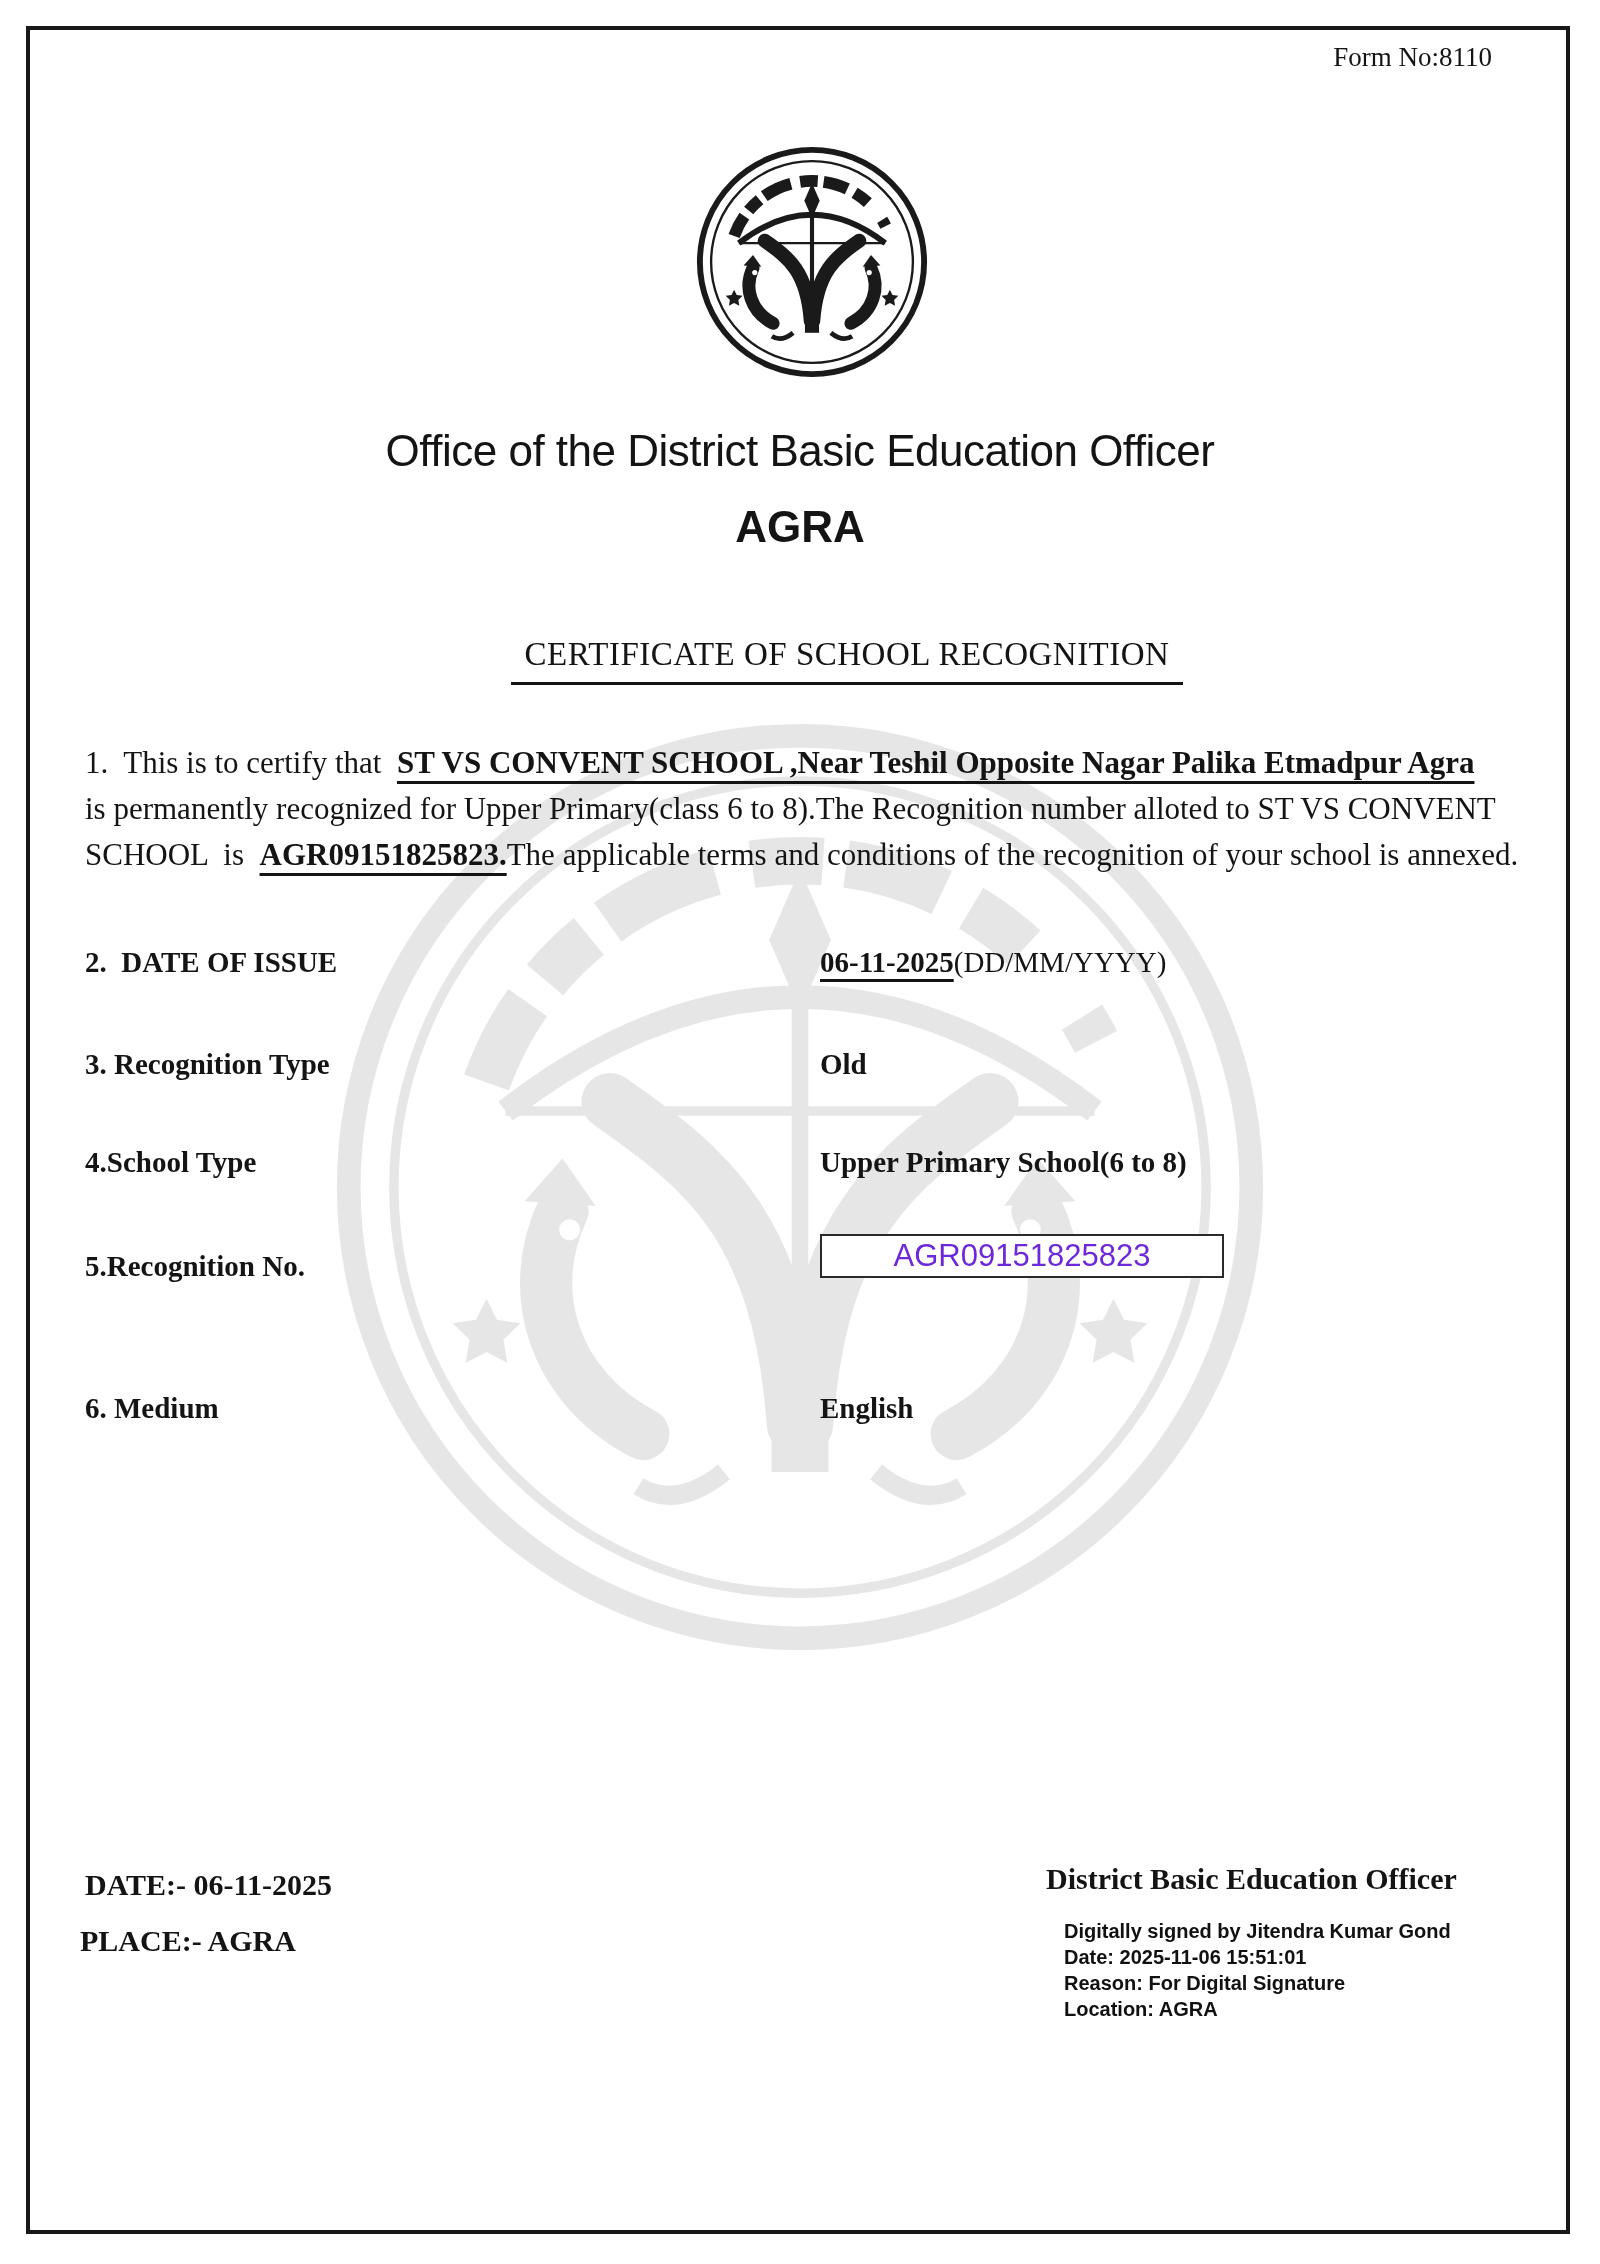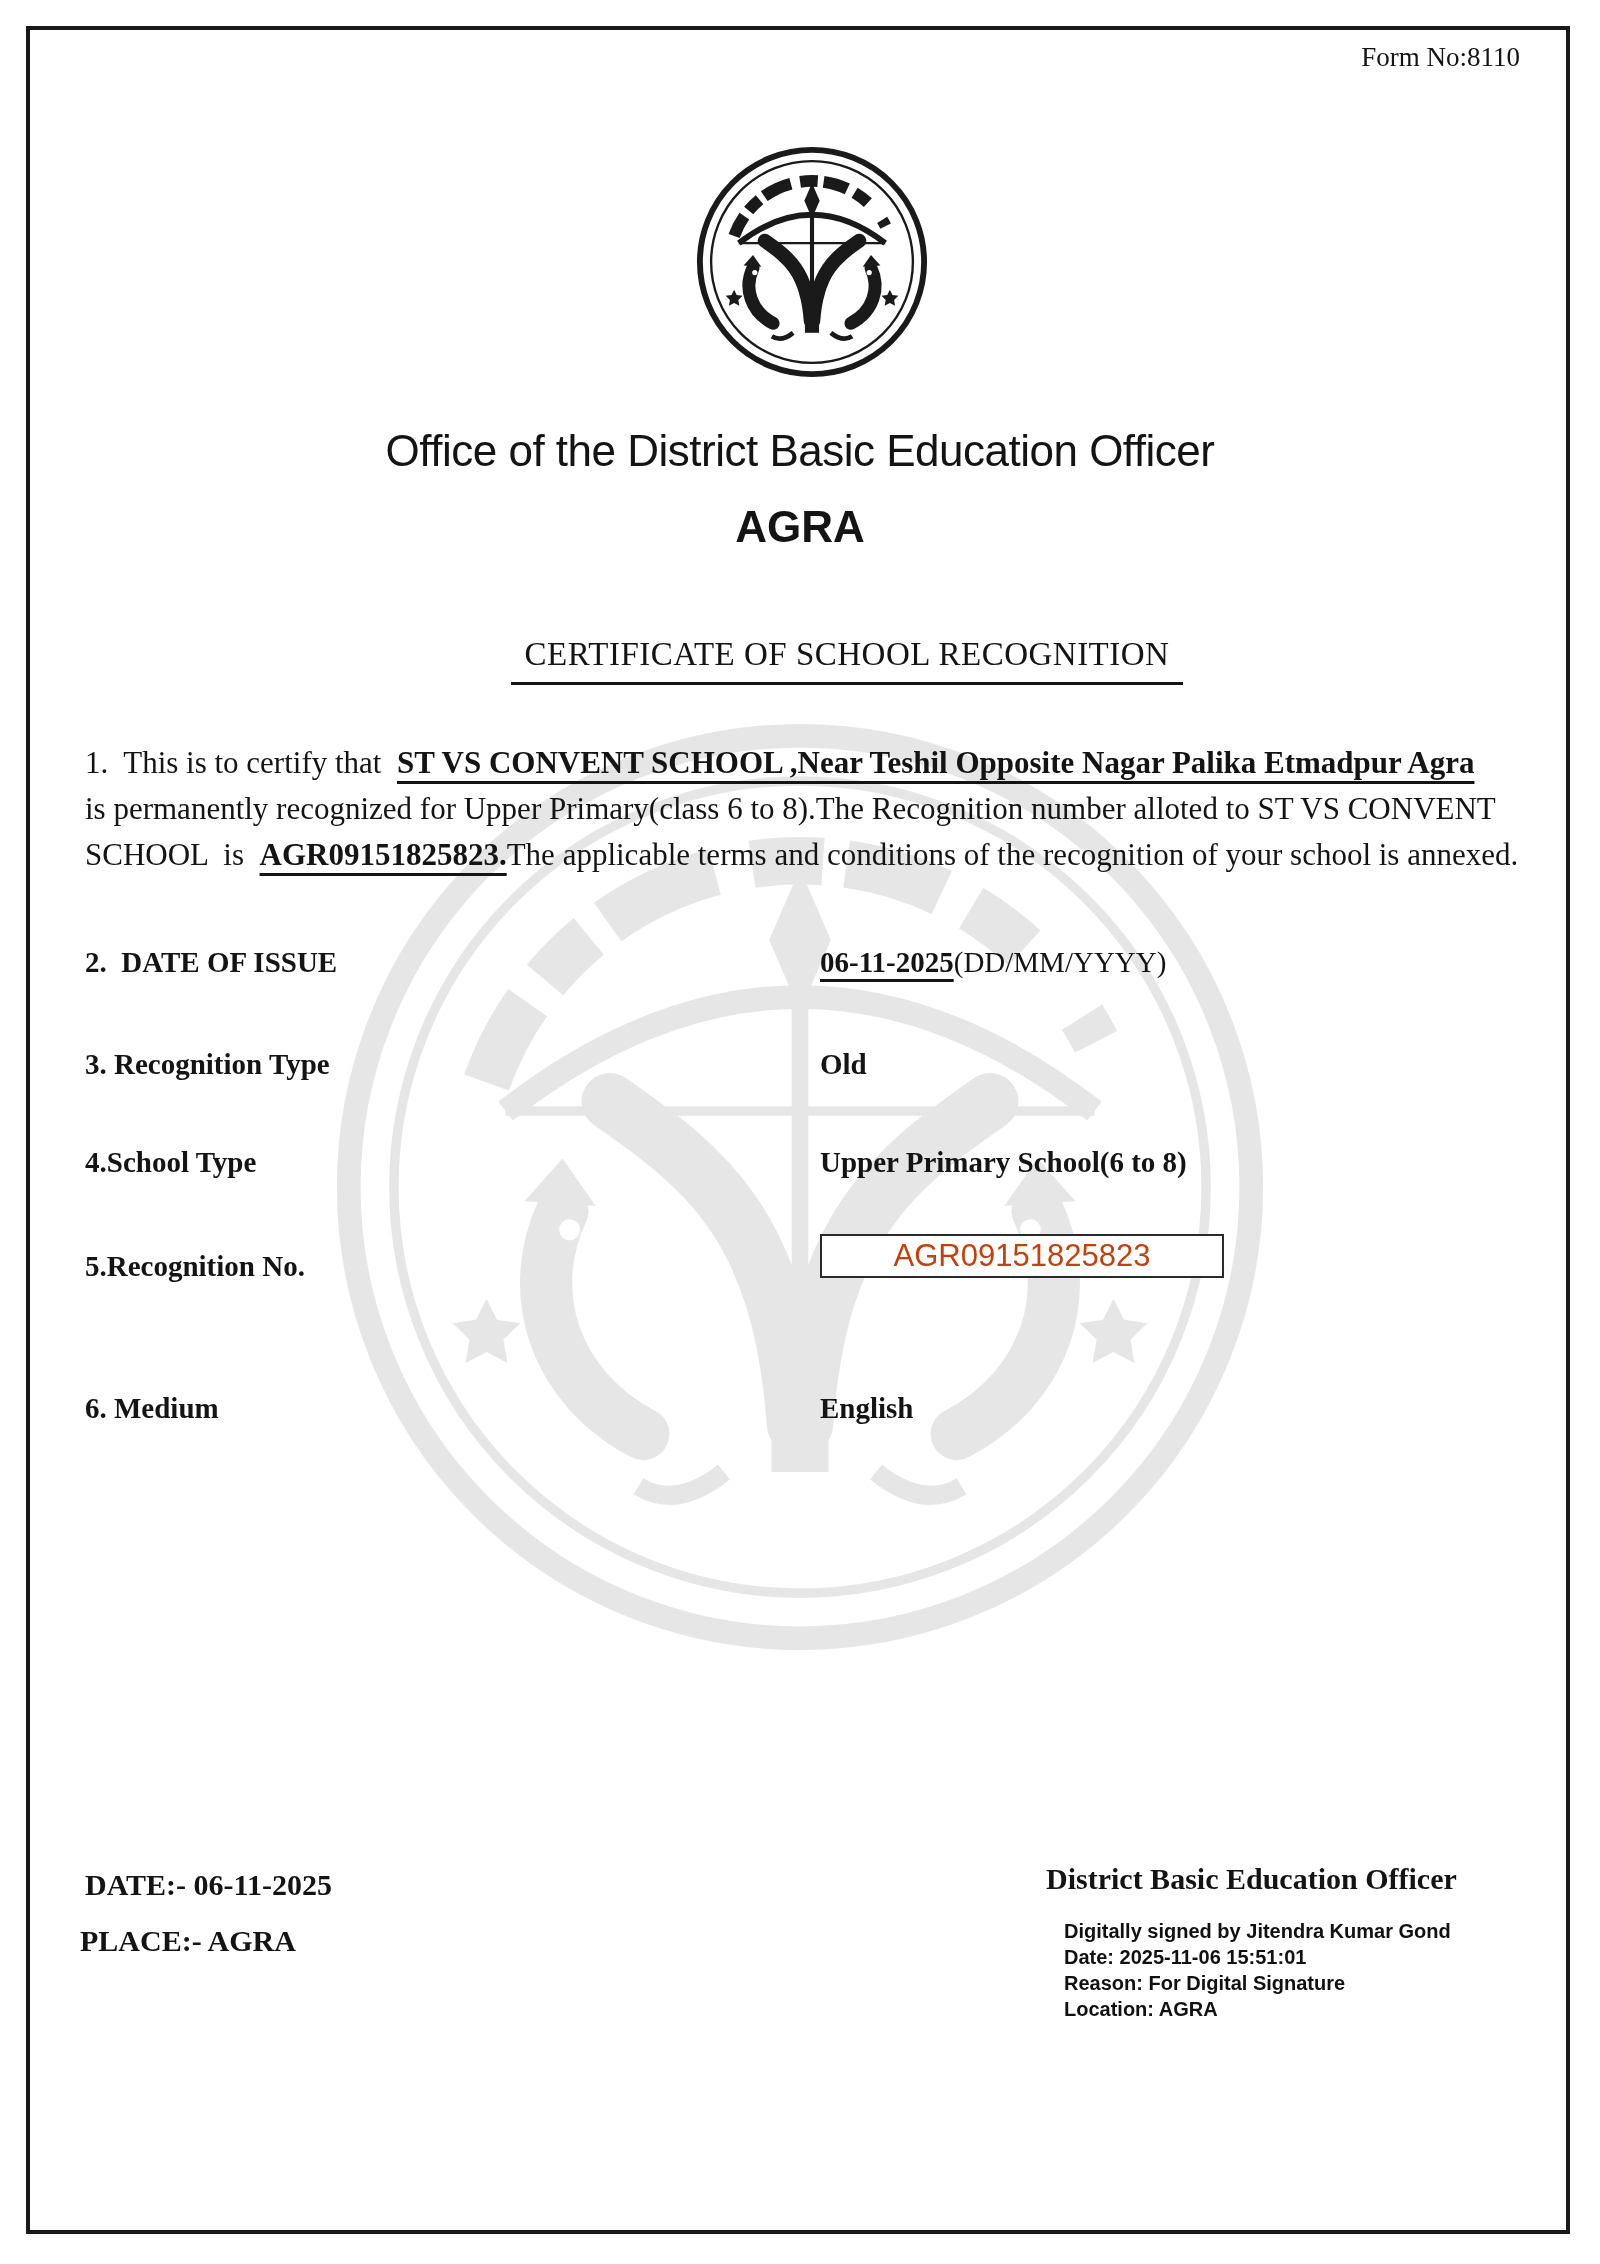--- a/index.html
+++ b/index.html
@@ -5,21 +5,21 @@
   html,body { margin:0; padding:0; }
   body {
     width:1600px; height:2264px; position:relative; background:#ffffff;
     font-family:"Liberation Serif", serif; color:#141414; overflow:hidden;
   }
   .page-border {
     position:absolute; left:26px; top:26px; width:1544px; height:2208px;
     border:4px solid #181818; box-sizing:border-box; pointer-events:none; z-index:3;
   }
   .form-no {
-    position:absolute; top:42px; right:80px; font-size:27px; z-index:2;
+    position:absolute; top:42px; right:108px; font-size:27px; z-index:2;
   }
   
   .emblem { position:absolute; left:694px; top:144px; width:236px; height:236px; z-index:2; }
   .watermark {
     position:absolute; left:325px; top:712px; width:950px; height:950px;
     opacity:0.10; z-index:0; pointer-events:none;
   }
   .office-title {
     position:absolute; top:426px; left:0; width:100%; text-align:center;
     font-family:"Liberation Sans", sans-serif; font-weight:normal; font-size:44px;
@@ -53,21 +53,21 @@
     font-weight:bold; text-decoration:underline;
     text-decoration-thickness:3px; text-underline-offset:7px;
   }
   .date-fmt { font-weight:normal; }
   .rec-box {
     position:absolute; left:820px; top:-16px; width:404px; height:44px;
     border:2px solid #2a2a2a; background:#ffffff; box-sizing:border-box;
     display:flex; align-items:center; justify-content:center;
   }
   .rec-box-value {
-    font-family:"Liberation Sans", sans-serif; font-size:31px; font-weight:normal; color:#c2410c;
+    font-family:"Liberation Sans", sans-serif; font-size:31px; font-weight:normal; color:#6d28d9;
   }
   .footer-date {
     position:absolute; left:85px; top:1868px; font-size:30px; font-weight:bold; z-index:2;
   }
   .footer-place {
     position:absolute; left:80px; top:1924px; font-size:30px; font-weight:bold; z-index:2;
   }
   .officer-title {
     position:absolute; left:1030px; top:1862px; font-size:30px; font-weight:bold; z-index:2;margin-left:16px;
   }

